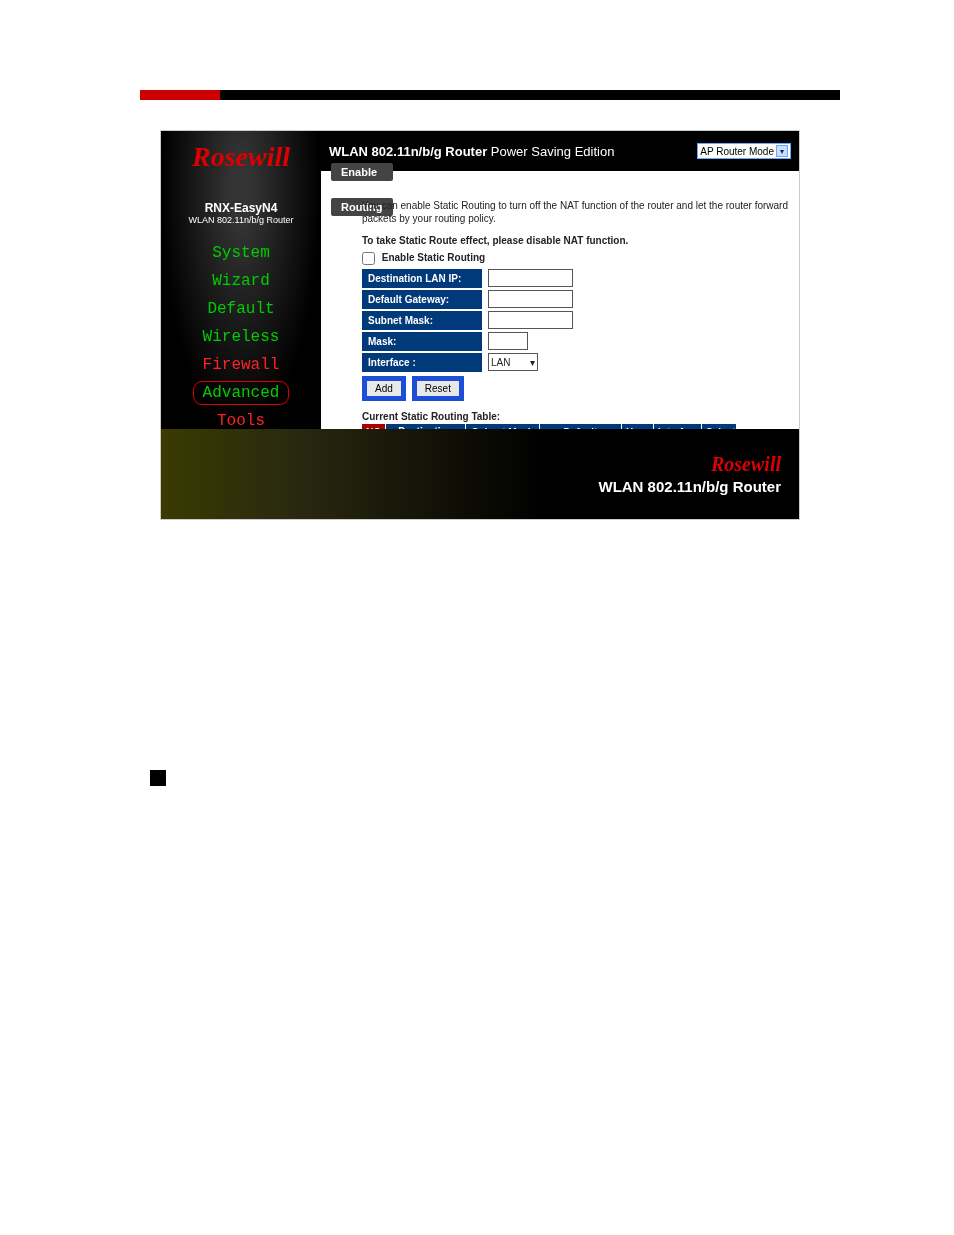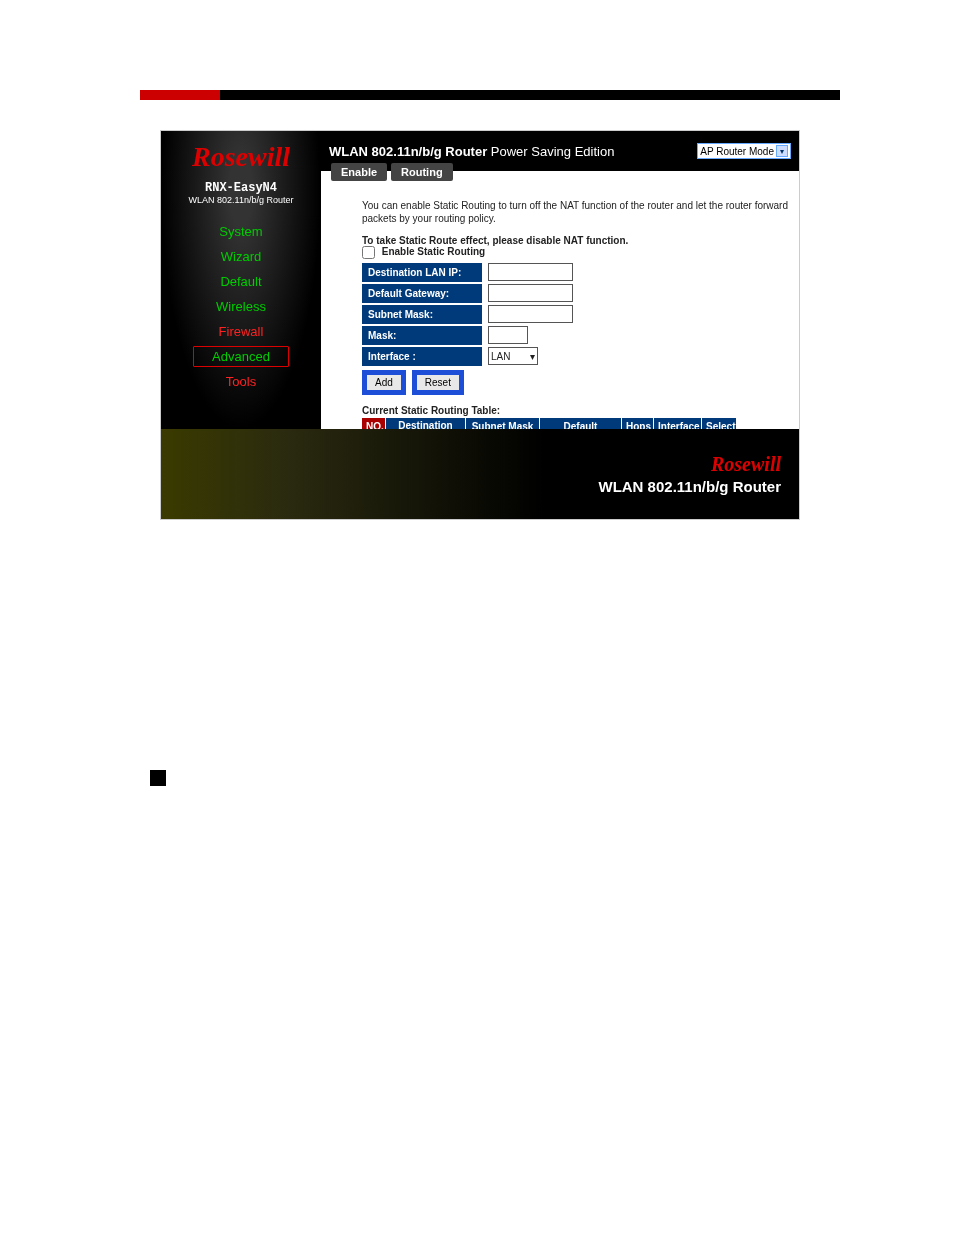--- a/index.html
+++ b/index.html
@@ -5,42 +5,42 @@
   * { box-sizing: border-box; margin: 0; padding: 0; }
   body { width: 954px; height: 1235px; background: #fff; font-family: Arial, sans-serif; position: relative; }
 
   .top-bar { position: absolute; top: 90px; left: 140px; width: 700px; height: 10px; background: #000; }
   .top-bar-red { position: absolute; top: 90px; left: 140px; width: 80px; height: 10px; background: #c00; }
 
   .router-ui { position: absolute; top: 130px; left: 160px; width: 640px; height: 390px; background: #fff; border: 1px solid #ccc; }
 
   .ui-sidebar { position: absolute; left: 0; top: 0; width: 160px; height: 300px; background: radial-gradient(ellipse at 50% 20%, #333 10%, #000 70%); text-align: center; }
   .logo { font-family: 'Brush Script MT', cursive; font-size: 28px; color: #d00; font-style: italic; font-weight: bold; padding-top: 10px; }
-  .model { font-size: 12px; font-weight: bold; color: #fff; margin-top: 8px; font-family: Liberation Mono, monospace; }
+  .model { font-size: 12px; font-weight: bold; color: #fff; margin-top: 28px; }
   .model-sub { font-size: 9px; color: #fff; }
   .nav-list { margin-top: 14px; }
-  .nav-item { font-size: 13px; padding: 5px 0; display: block; }
+  .nav-item { font-size: 16px; padding: 5px 0; display: block; font-family: Liberation Mono, monospace; }
   .nav-green { color: #0c0; }
   .nav-red { color: #f22; }
-  .nav-active { color: #0c0; border: 1px solid #d00; border-radius: 1px; margin: 2px 32px; padding: 2px 0; }
+  .nav-active { color: #0c0; border: 1px solid #d00; border-radius: 9px; margin: 2px 32px; padding: 2px 0; }
 
   .ui-header { position: absolute; left: 160px; top: 0; right: 0; height: 40px; background: #000; color: #fff; padding: 0 8px; display: flex; align-items: center; justify-content: space-between; }
   .ui-title { font-size: 13px; }
   .ui-title b { font-weight: bold; }
   .mode-select { background: #fff; color: #000; font-size: 10px; border: 1px solid #6af; padding: 1px 2px; display: flex; align-items: center; gap: 2px; justify-content: center; }
   .mode-select .arrow { background: #cdf; border: 1px solid #6af; width: 12px; height: 12px; display: inline-flex; align-items: center; justify-content: center; font-size: 8px; color: #036; }
 
-  .tabs { position: absolute; left: 170px; top: 32px; display: flex; gap: 4px; }
+  .tabs { position: absolute; left: 170px; top: 32px; display: flex; gap: 17px; flex-direction: column; }
   .tab { background: #444; color: #fff; font-size: 11px; font-weight: bold; padding: 3px 10px; border-radius: 2px; }
 
   .content { position: absolute; left: 201px; top: 68px; right: 10px; font-size: 10px; color: #222; }
   .desc { line-height: 1.3; }
   .note { font-weight: bold; margin-top: 10px; }
 
-  .form { margin-top: 0; }
+  .form { margin-top: 6px; }
   .checkbox-row { font-size: 10px; font-weight: bold; margin-bottom: 4px; }
   .checkbox-row input { vertical-align: middle; margin-right: 4px; }
   .field-row { display: flex; margin-bottom: 2px; }
   .field-label { width: 120px; background: #003a7a; color: #fff; font-size: 10px; font-weight: bold; padding: 3px 5px; border: 1px solid #003a7a; }
   .field-input { width: 85px; height: 18px; border: 1px solid #555; margin-left: 6px; font-size: 10px; }
   .field-select { width: 50px; height: 18px; border: 1px solid #555; margin-left: 6px; font-size: 10px; padding: 0 2px; display: flex; align-items: center; justify-content: space-between; background: #fff; }
   .btn-row { margin-top: 4px; display: flex; gap: 6px; }
   .btn { font-size: 10px; padding: 2px 8px; background: #e8e8e8; border: 5px solid #1d4ed8; }
 
   .table-title { font-size: 10px; font-weight: bold; margin-top: 10px; }

